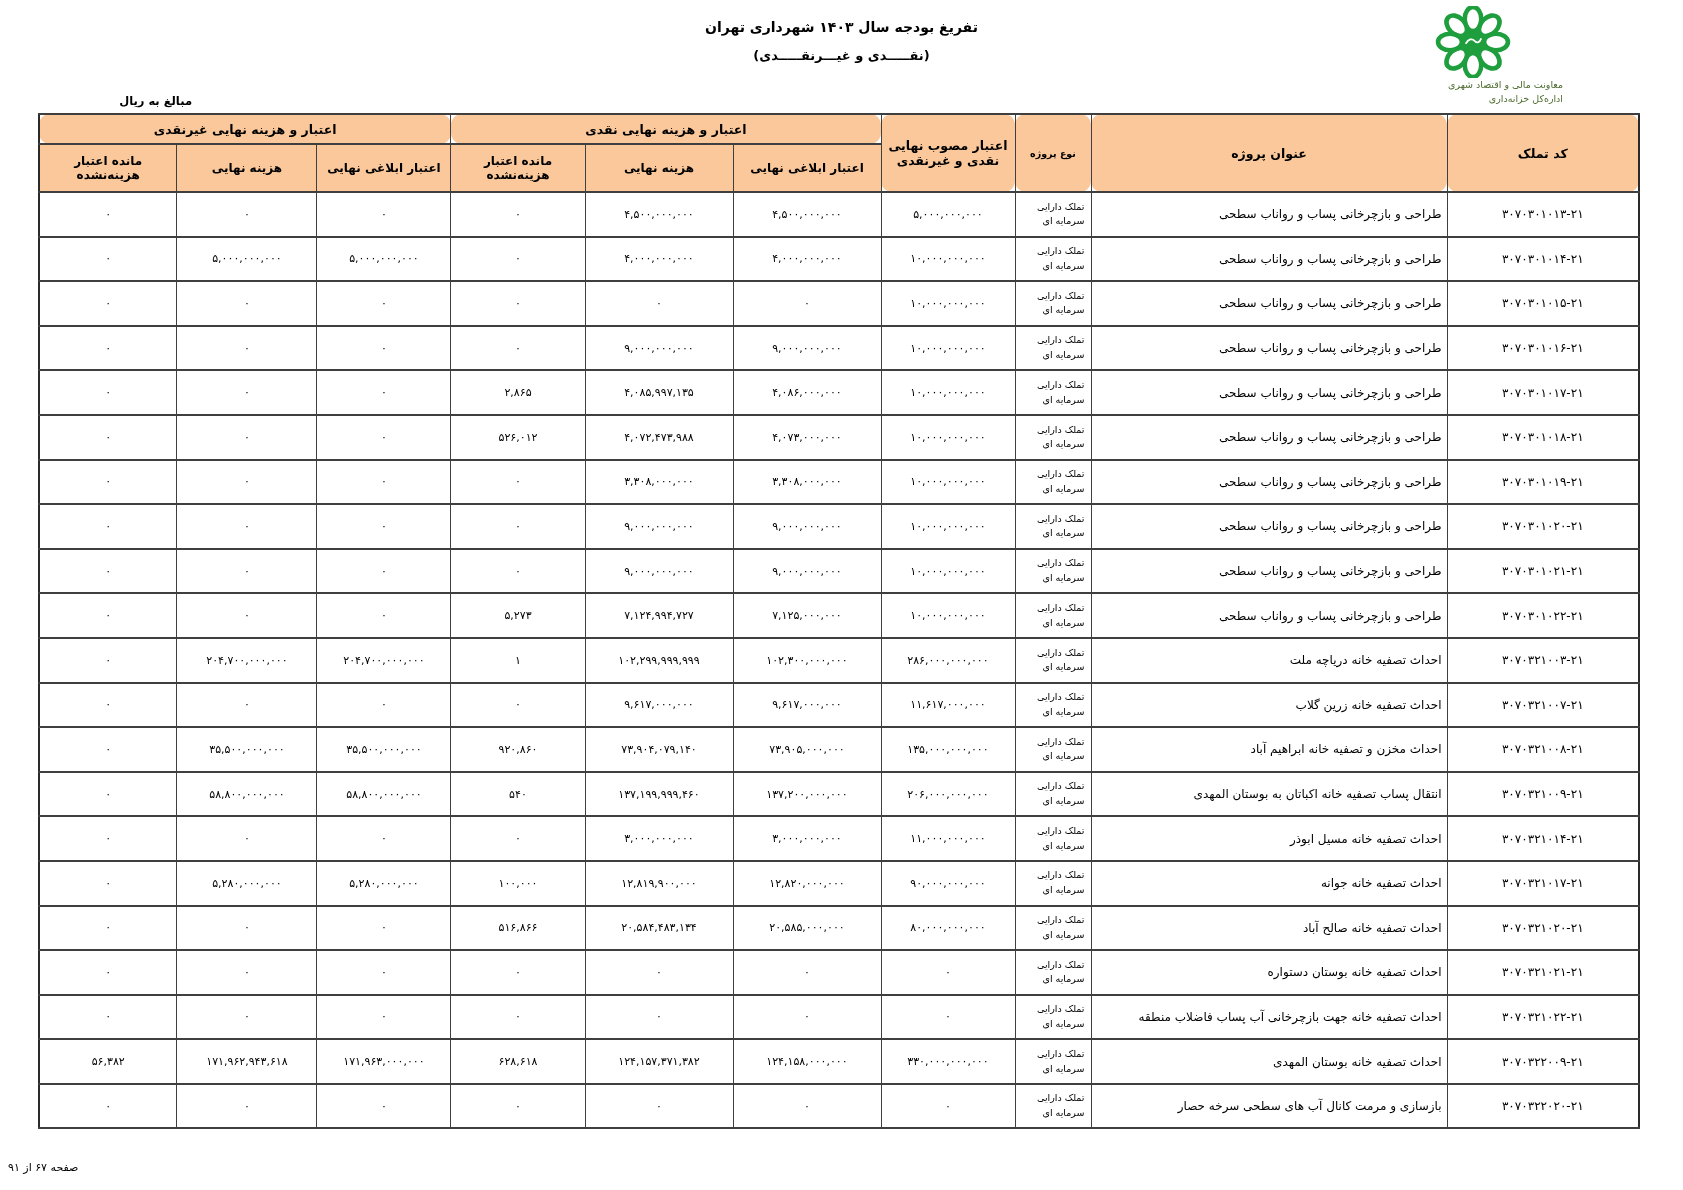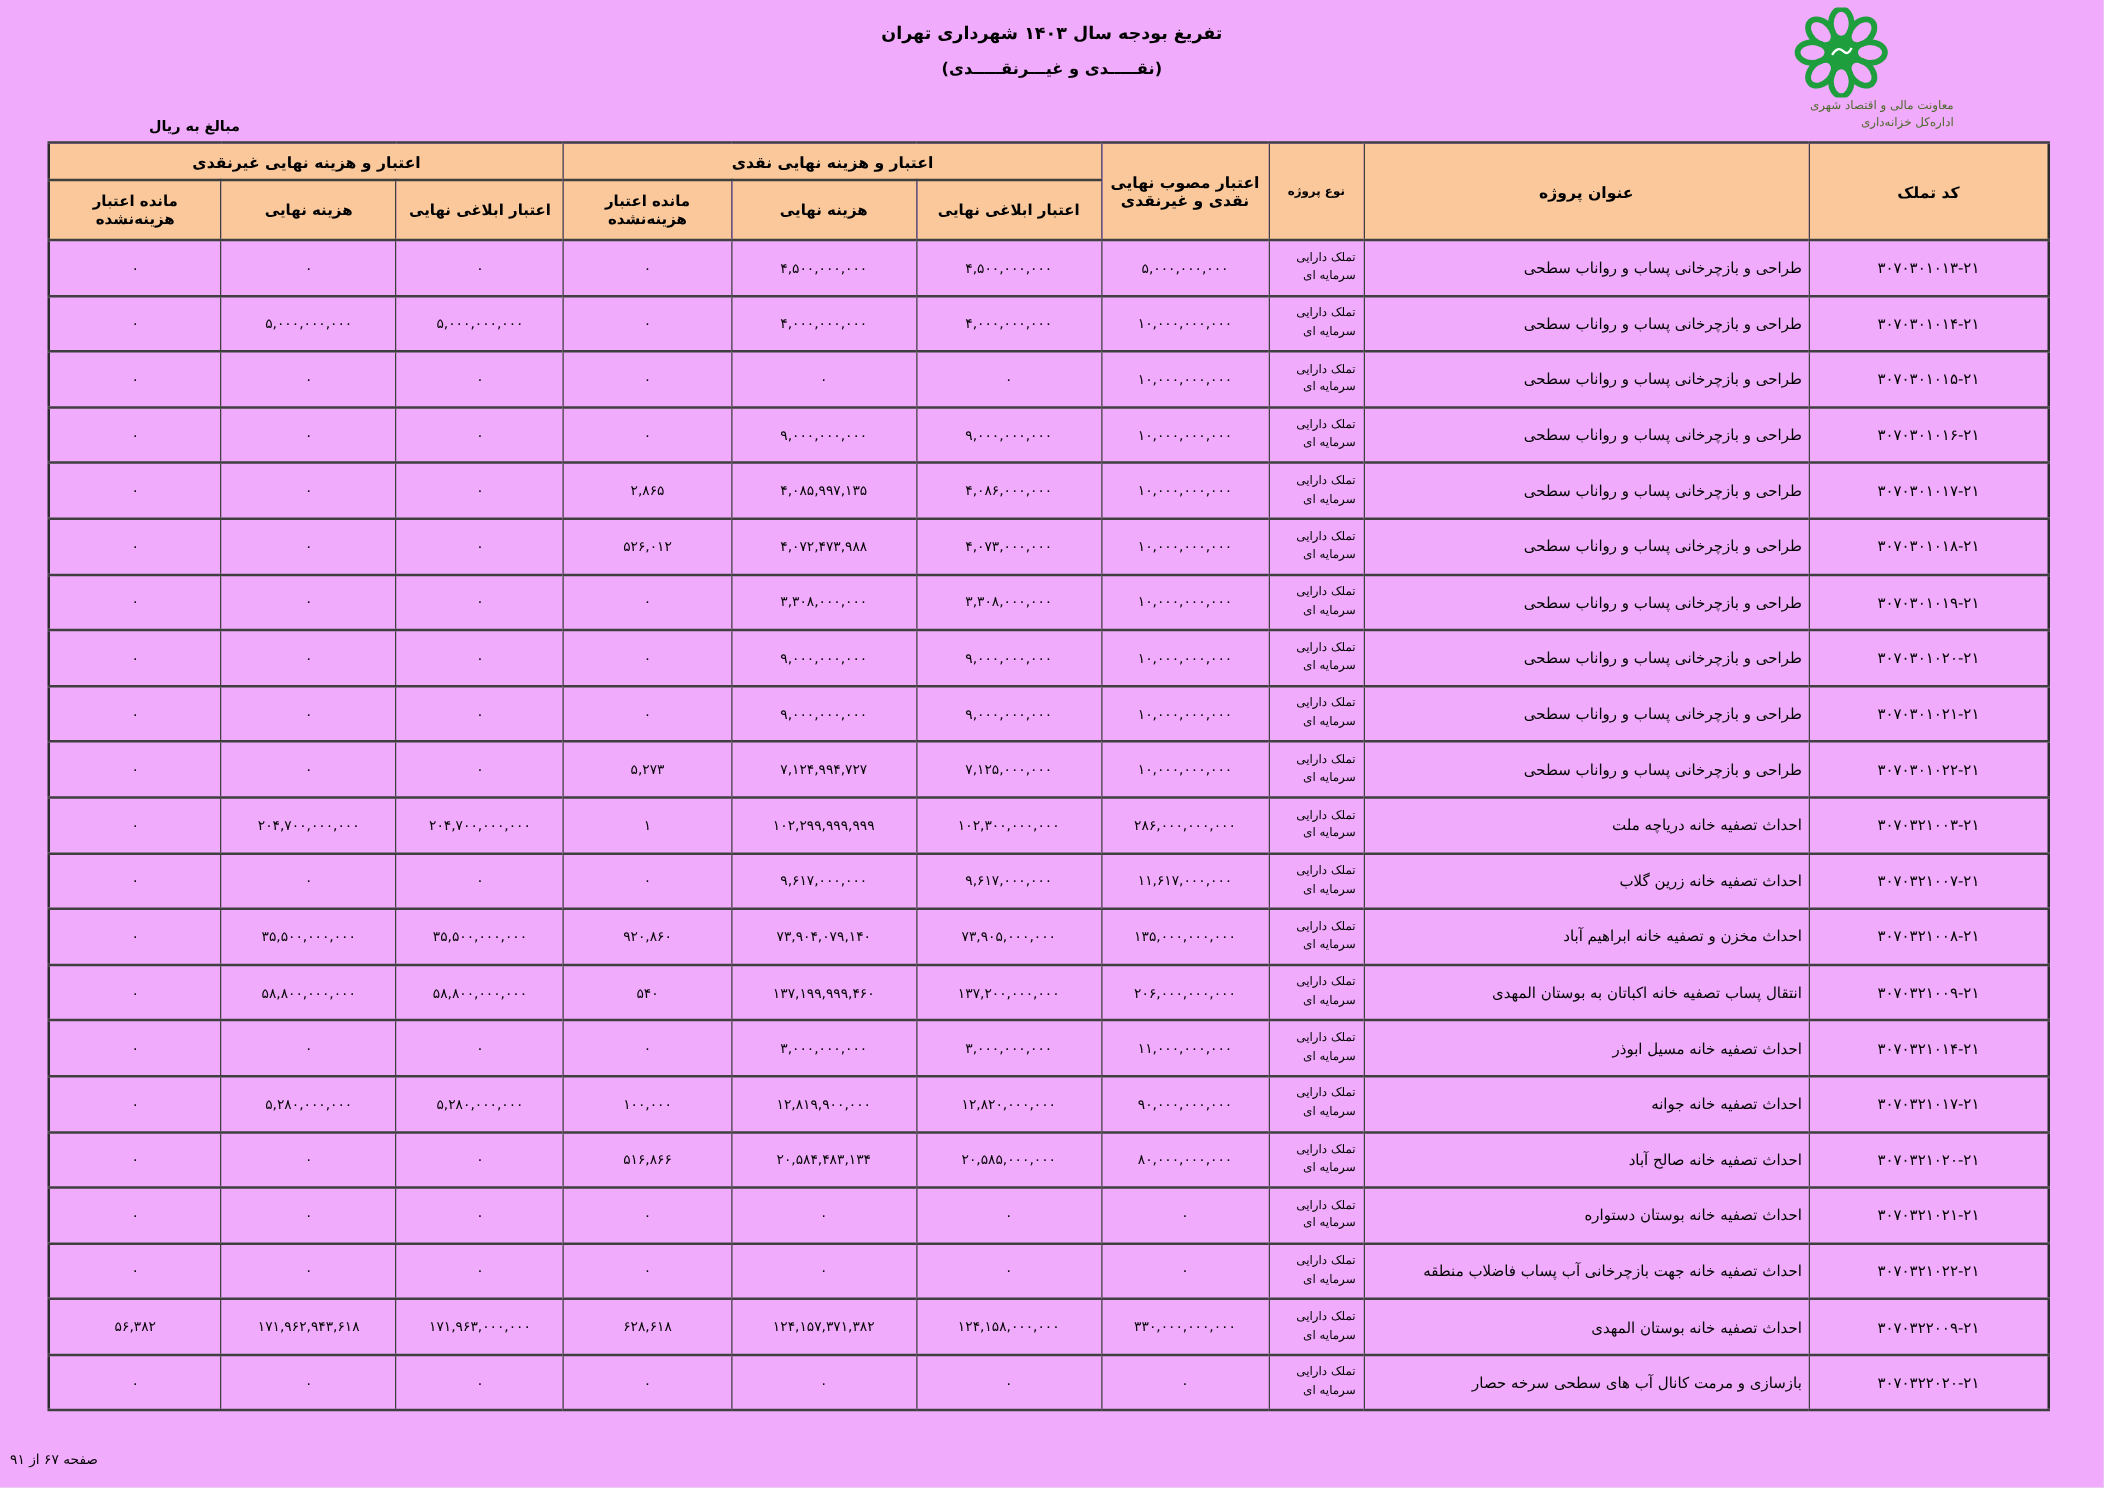--- a/index.html
+++ b/index.html
@@ -1,19 +1,19 @@
 <!DOCTYPE html>
 <html lang="fa" dir="rtl" style="--header-fill: #fac89a;"><head>
 <meta charset="utf-8">
 <style>
   html,body{margin:0;padding:0;background:#e8e8e8;}
   .page{
     position:relative;
     width:1683px;height:1190px;
-    background:#f0abfc;
+    background:#ffffff;
     font-family:"DejaVu Sans", sans-serif;
     color:#000;
     overflow:hidden;
     direction:rtl;
   }
   
   .titles{
     position:absolute;top:12px;right:0;left:0;
     text-align:center;
   }
@@ -41,21 +41,21 @@
   .budget-table th,.budget-table td{
     border:1px solid #3f3f3f;
     border-top-width:2px;border-bottom-width:2px;
     overflow:hidden;
     padding:1px 3px;
   }
   .budget-table thead th{
     background:var(--header-fill,#fac89a);
     font-weight:bold;font-size:12.5px;
   }
-  .budget-table thead tr.group-row th{height:26px;}
+  .budget-table thead tr.group-row th{height:26px;border-radius:11px;}
   .budget-table thead tr.sub-row th{height:44px;font-size:12px;}
   .budget-table thead th.th-type{font-size:9.5px;margin-top:44px;}
   .budget-table tbody tr{height:44.6px;}
   td.code{font-size:12px;text-align:center;direction:ltr;}
   td.title{font-size:12px;padding-right:5px;}
   td.type{font-size:9.5px;line-height:1.55;padding:0 6px;}
   td.num{font-size:11px;text-align:center;}
   
   .page-footer{
     position:absolute;bottom:16px;

